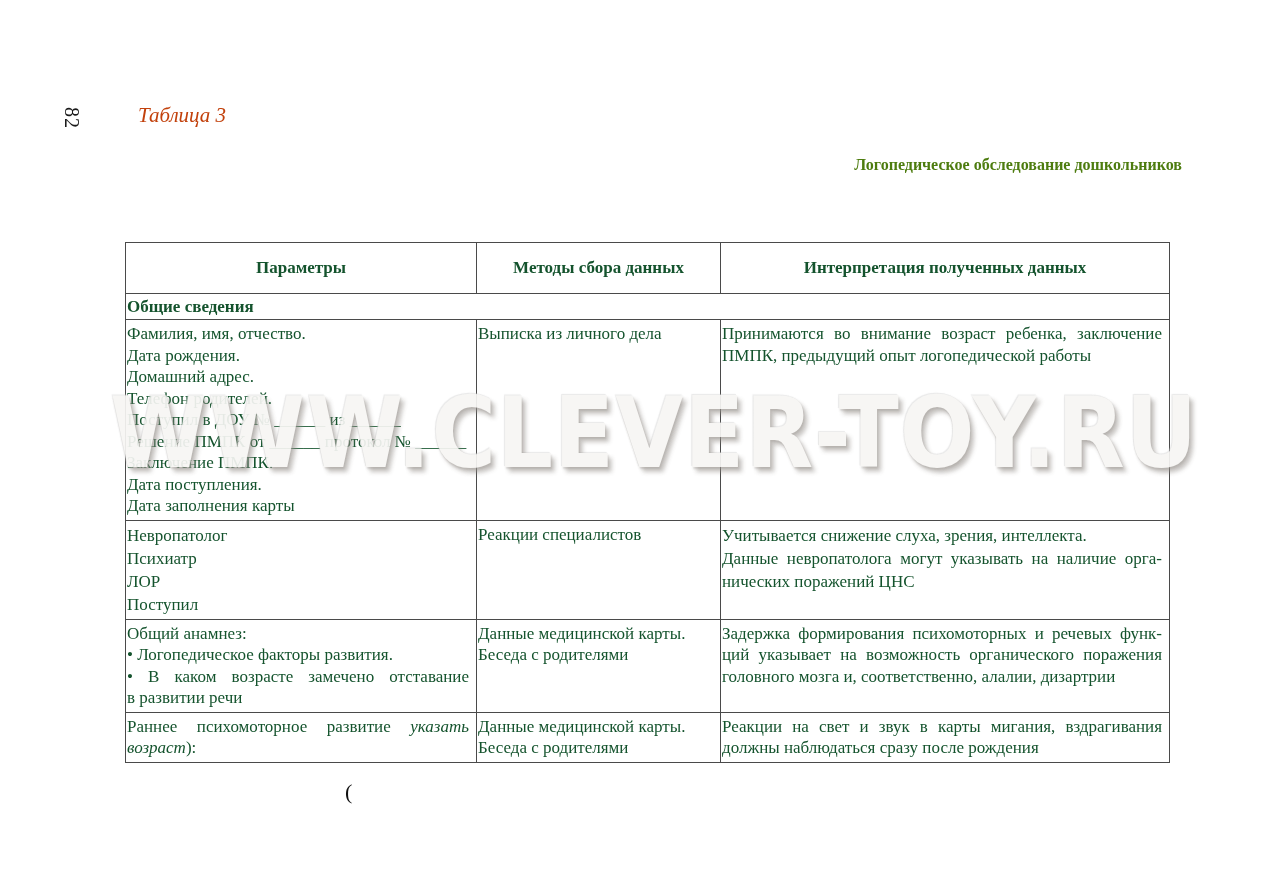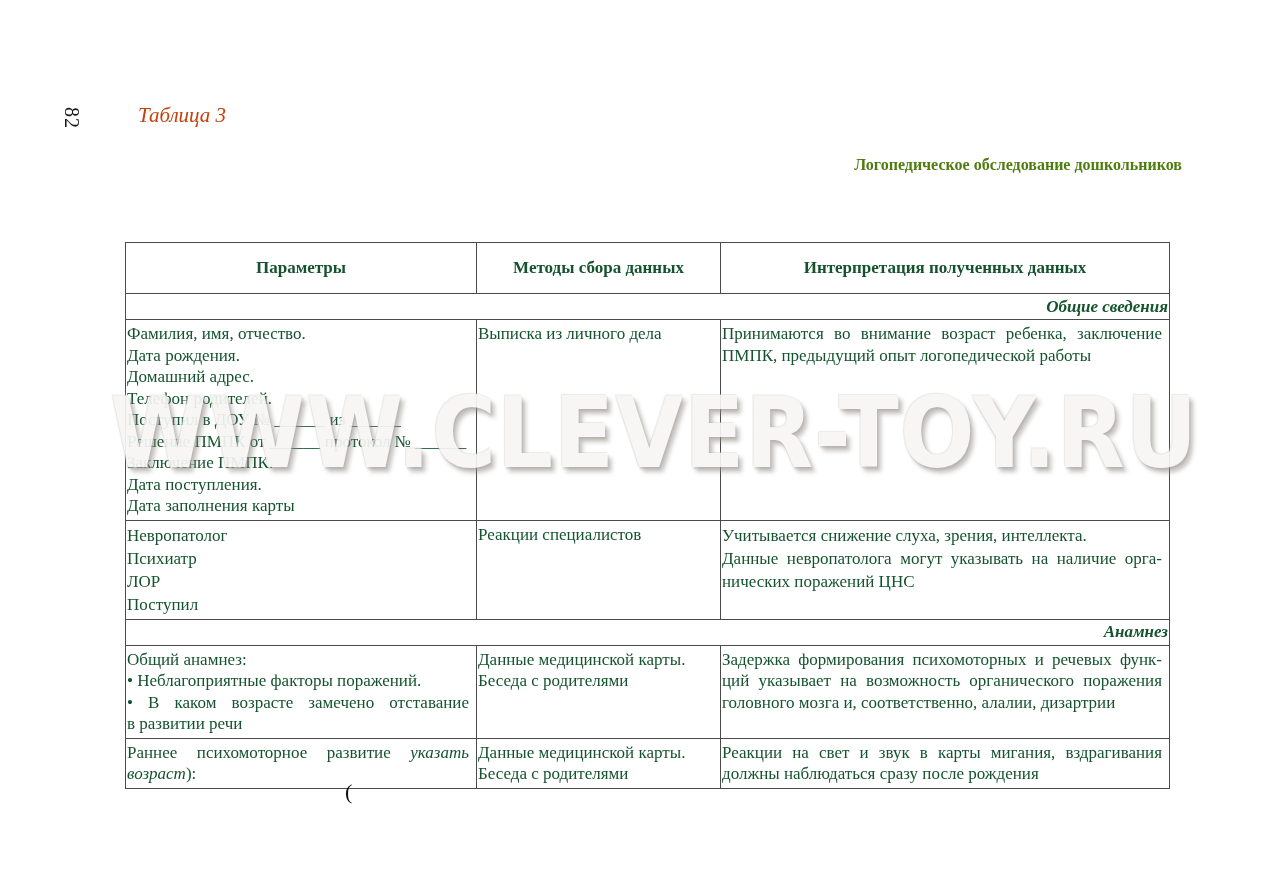--- a/index.html
+++ b/index.html
@@ -26,21 +26,21 @@
 
   table.assessment {
     position:absolute; top:207px; left:125px; width:1044px;
     border-collapse:collapse; table-layout:fixed;
     font-size:17px; line-height:21.5px; color:#14532d;margin-top:35px;
   }
   col.c1 { width:351px; } col.c2 { width:244px; } col.c3 { width:449px; }
 
   td, th { border:1px solid #4a4a4a; padding:3px 7px 3px 1px; vertical-align:top; text-align:left; }
   thead th { height:51px; vertical-align:middle; text-align:center; font-weight:bold; padding:2px 14px; }
-  tr.section td { height:26px; vertical-align:middle; text-align:right; font-weight:bold; font-style:italic; padding:1px; }
+  tr.section td { height:26px; vertical-align:middle; text-align:left; font-weight:bold; padding:1px; }
 
   tr.r1 td { height:200px; }
   tr.r2 td { height:88px; }
   tr.r3 td { height:92px; }
   tr.r4 td { height:50px; }
   tr.r2 .line { line-height:23px; }
 
   .jline { text-align:justify; text-align-last:justify; }
   .it { font-style:italic; }
 
@@ -116,27 +116,24 @@
           <div class="line">ЛОР</div>
           <div class="line">Поступил</div>
         </td>
         <td>Реакции специалистов</td>
         <td>
           <div class="line">Учитывается снижение слуха, зрения, интеллекта.</div>
           <div class="line jline">Данные невропатолога могут указывать на наличие орга-</div>
           <div class="line">нических поражений ЦНС</div>
         </td>
       </tr>
-      <tr class="section">
-        <td colspan="3">Анамнез</td>
-      </tr>
       <tr class="r3">
         <td>
           <div class="line">Общий анамнез:</div>
-          <div class="line">• Неблагоприятные факторы поражений.</div>
+          <div class="line">• Логопедическое факторы развития.</div>
           <div class="line jline">• В каком возрасте замечено отставание</div>
           <div class="line">в развитии речи</div>
         </td>
         <td>
           <div class="line">Данные медицинской карты.</div>
           <div class="line">Беседа с родителями</div>
         </td>
         <td>
           <div class="line jline">Задержка формирования психомоторных и речевых функ-</div>
           <div class="line jline">ций указывает на возможность органического поражения</div>

